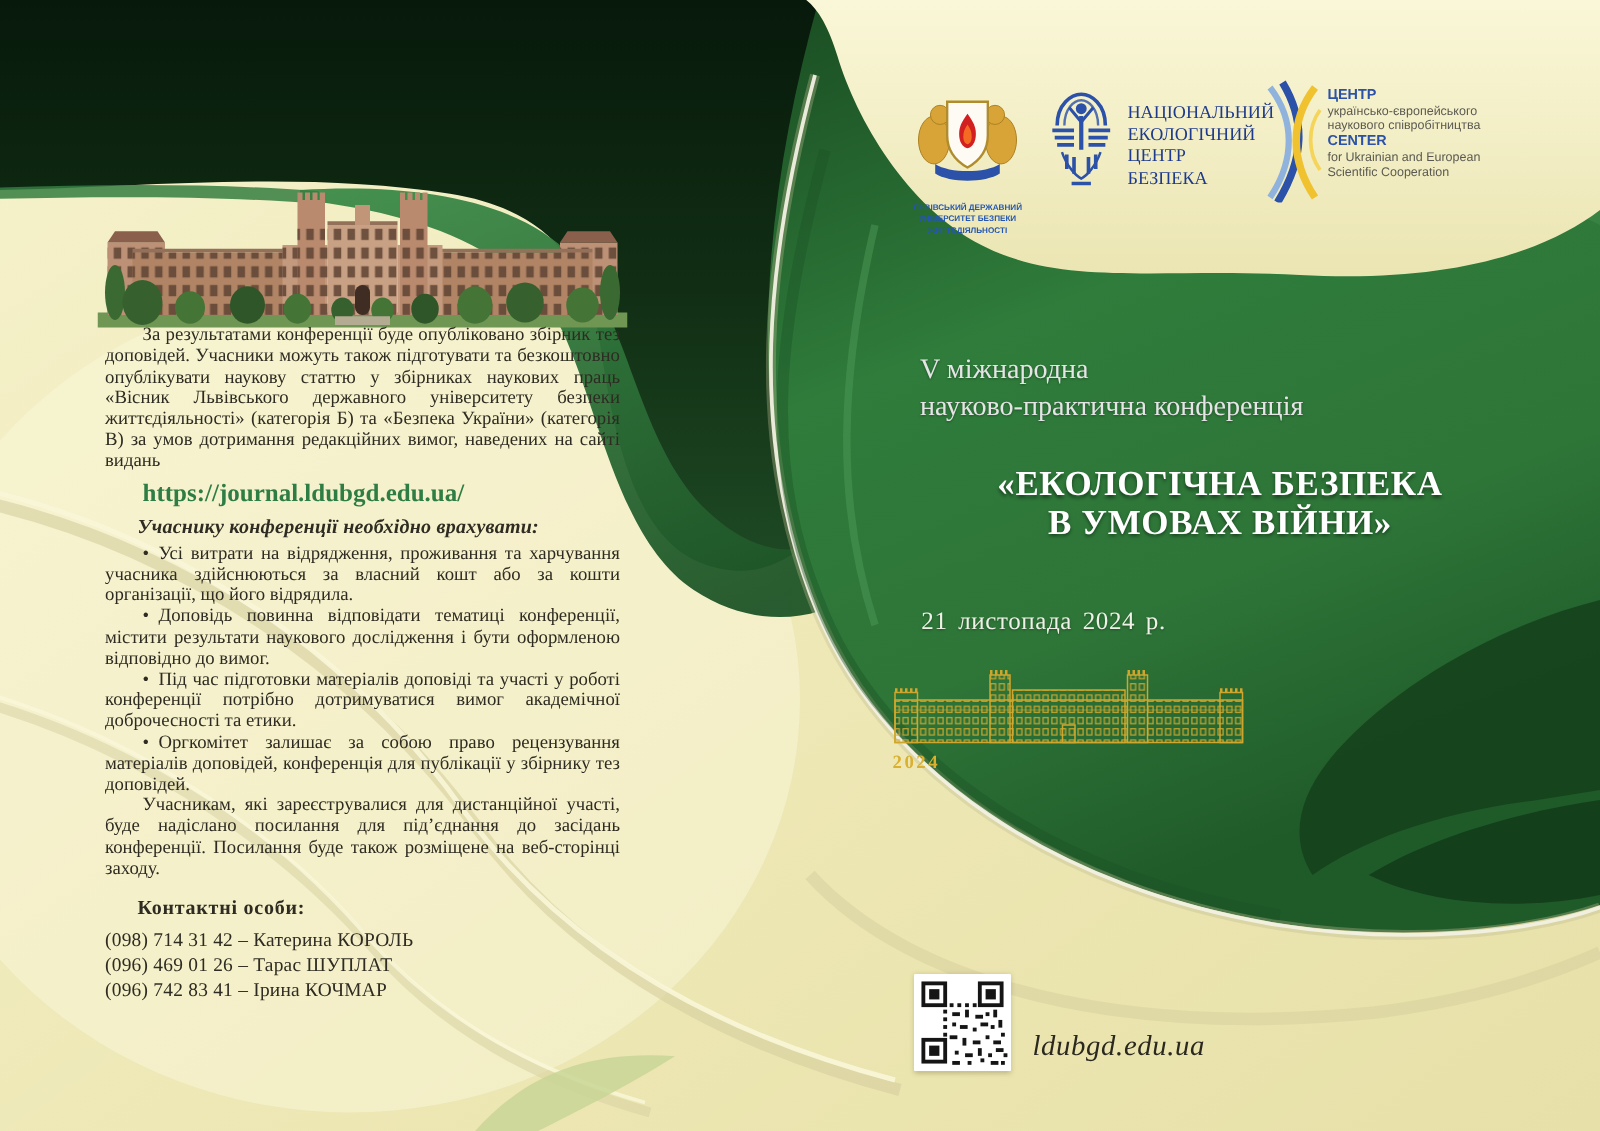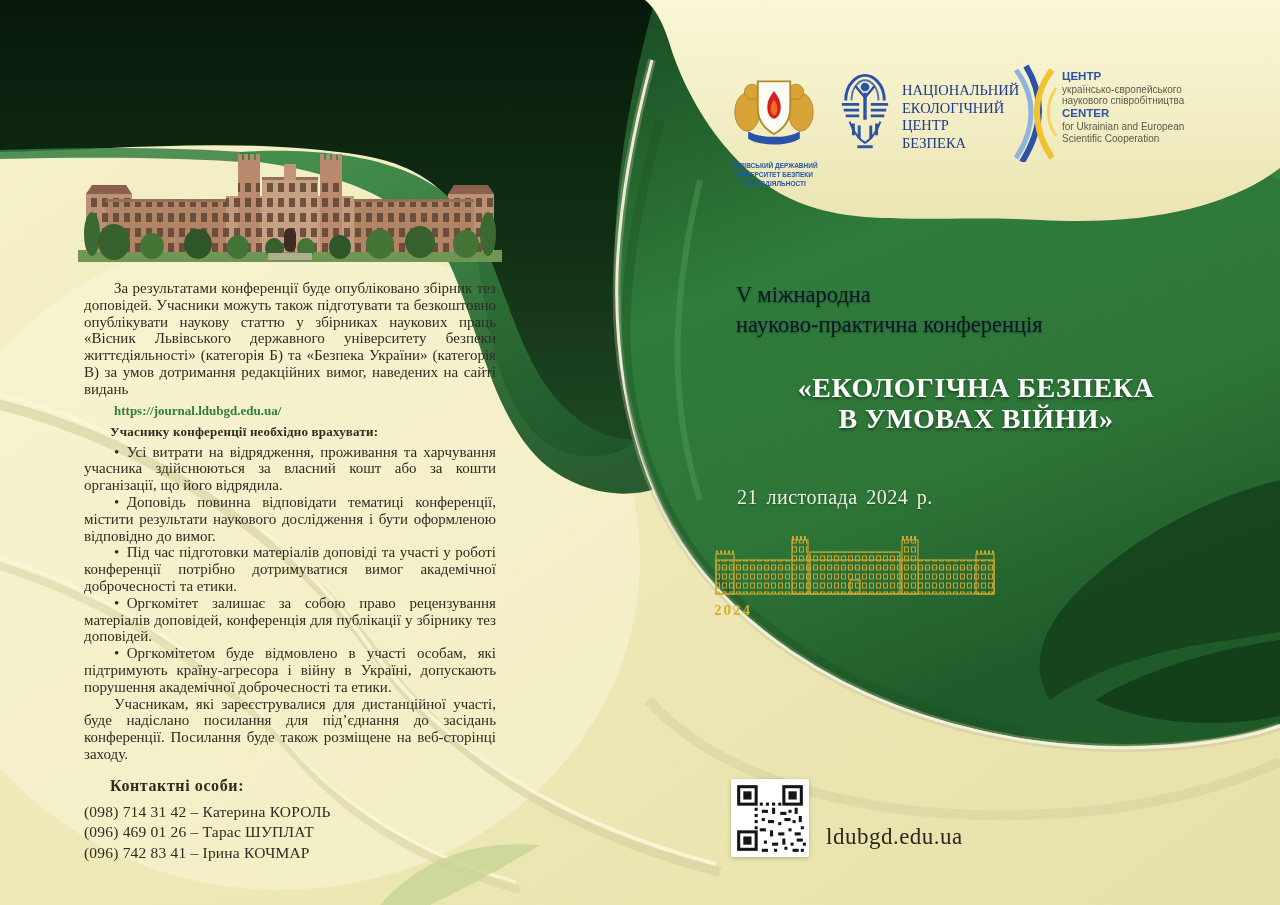--- a/index.html
+++ b/index.html
@@ -4,62 +4,62 @@
 <style>
   html,body{margin:0;padding:0;background:#777;}
   .poster{
     position:relative;width:1280px;height:905px;overflow:hidden;
     font-family:"Liberation Serif",serif;
   }
   .bg{position:absolute;left:0;top:0;width:1280px;height:905px;}
   
   .building-photo{position:absolute;left:78px;top:150px;width:424px;height:116px;}
   .left-col{
-    position:absolute;left:84px;top:280px;width:412px;
+    position:absolute;left:84px;top:260px;width:412px;
     color:#2e2c22;font-size:15px;line-height:1.12;
   }
   .left-col p{margin:0;text-align:justify;text-indent:30px;}
   .link-line{display:block;margin:6px 0 7px;text-indent:30px;
-    color:#2e7d44;font-weight:bold;text-decoration:none;font-size:13px;}
+    color:#2e7d44;font-weight:bold;text-decoration:none;font-size:20px;}
   .notice-heading{font-weight:bold;margin:3px 0 4px;text-indent:26px;
-    font-size:13px;letter-spacing:.2px;}
+    font-size:16px;letter-spacing:.2px;font-style:italic;}
   .bullet::before{content:"\2022\2002";}
   .contacts-heading{font-weight:bold;margin:14px 0 7px;text-indent:26px;
     font-size:16px;letter-spacing:.6px;}
   .phone{line-height:1.32;font-size:15.5px;letter-spacing:.2px;}
   
   .logo1{position:absolute;left:722px;top:68px;width:104px;text-align:center;}
   .logo1 .caption{margin-top:2px;font-family:"Liberation Sans",sans-serif;
     font-size:6.5px;font-weight:bold;color:#2456b0;line-height:1.35;
     text-transform:uppercase;}
   .logo2-mark{position:absolute;left:838px;top:70px;width:54px;height:86px;}
   .logo2-text{position:absolute;left:902px;top:82px;width:130px;
     color:#1d3a8c;font-weight:normal;font-size:14.5px;line-height:1.22;}
   .logo3-mark{position:absolute;left:1008px;top:64px;width:50px;height:98px;}
   .logo3-text{position:absolute;left:1062px;top:70px;width:140px;
     font-family:"Liberation Sans",sans-serif;line-height:1.18;}
   .logo3-text .b{color:#2b51a8;font-weight:bold;font-size:11.5px;}
   .logo3-text .g{color:#5a5a52;font-size:10px;}
   
   .subtitle{position:absolute;left:736px;top:280px;width:470px;
-    color:#0f172a;font-size:22.5px;line-height:1.32;
+    color:#e5e5e5;font-size:22.5px;line-height:1.32;
     text-shadow:0 1px 2px rgba(0,0,0,.35);}
   .conf-title{position:absolute;left:736px;top:372px;width:480px;
     color:#ffffff;font-size:28px;font-weight:bold;line-height:1.12;
     letter-spacing:.5px;text-shadow:0 2px 3px rgba(0,0,0,.45);text-align:center;}
   .conf-date{position:absolute;left:737px;top:486px;color:#eef2e6;
     font-size:20px;letter-spacing:.5px;word-spacing:3px;
     text-shadow:0 1px 2px rgba(0,0,0,.35);}
   .gold-building{position:absolute;left:714px;top:536px;width:282px;height:62px;}
   .gold-year{position:absolute;left:714px;top:602px;width:282px;text-align:left;
     color:#d9b02f;font-weight:bold;font-size:15px;letter-spacing:2px;}
   .qr{position:absolute;left:731px;top:779px;width:78px;height:78px;
     box-shadow:0 1px 4px rgba(90,80,30,.35);}
   .site-url{position:absolute;left:826px;top:824px;color:#2a281f;
-    font-size:23px;letter-spacing:.5px;text-decoration:none;}
+    font-size:23px;letter-spacing:.5px;text-decoration:none;font-style:italic;}
 </style>
 </head>
 <body>
 
 <div class="poster">
 
   <svg class="bg" viewBox="0 0 1280 905" preserveAspectRatio="none" aria-hidden="true">
     <defs>
       <linearGradient id="gCream" x1="0" y1="0" x2="1" y2="1">
         <stop offset="0" stop-color="#f6f2cc"></stop>
@@ -180,21 +180,20 @@
   </svg>
 
   <div class="left-col">
     <p>За результатами конференції буде опубліковано збірник тез доповідей. Учасники можуть також підготувати та безкоштовно опублікувати наукову статтю у збірниках наукових праць «Вісник Львівського державного університету безпеки життєдіяльності» (категорія Б) та «Безпека України» (категорія В) за умов дотримання редакційних вимог, наведених на сайті видань</p>
     <a class="link-line" href="#">https://journal.ldubgd.edu.ua/</a>
     <div class="notice-heading">Учаснику конференції необхідно врахувати:</div>
     <p class="bullet">Усі витрати на відрядження, проживання та харчування учасника здійснюються за власний кошт або за кошти організації, що його відрядила.</p>
     <p class="bullet">Доповідь повинна відповідати тематиці конференції, містити результати наукового дослідження і бути оформленою відповідно до вимог.</p>
     <p class="bullet">Під час підготовки матеріалів доповіді та участі у роботі конференції потрібно дотримуватися вимог академічної доброчесності та етики.</p>
     <p class="bullet">Оргкомітет залишає за собою право рецензування матеріалів доповідей, конференція для публікації у збірнику тез доповідей.</p>
-    <p class="bullet">Оргкомітетом буде відмовлено в участі особам, які підтримують країну-агресора і війну в Україні, допускають порушення академічної доброчесності та етики.</p>
     <p>Учасникам, які зареєструвалися для дистанційної участі, буде надіслано посилання для під’єднання до засідань конференції. Посилання буде також розміщене на веб-сторінці заходу.</p>
     <div class="contacts-heading">Контактні  особи:</div>
     <div class="phone">(098) 714 31 42 – Катерина КОРОЛЬ</div>
     <div class="phone">(096) 469 01 26 – Тарас ШУПЛАТ</div>
     <div class="phone">(096) 742 83 41 – Ірина КОЧМАР</div>
   </div>
 
   <div class="logo1">
     <svg width="88" height="88" viewBox="0 0 90 92" aria-hidden="true">
       <ellipse cx="17" cy="46" rx="13" ry="20" fill="#d8a437" stroke="#a97f1f" stroke-width=".8"></ellipse>

